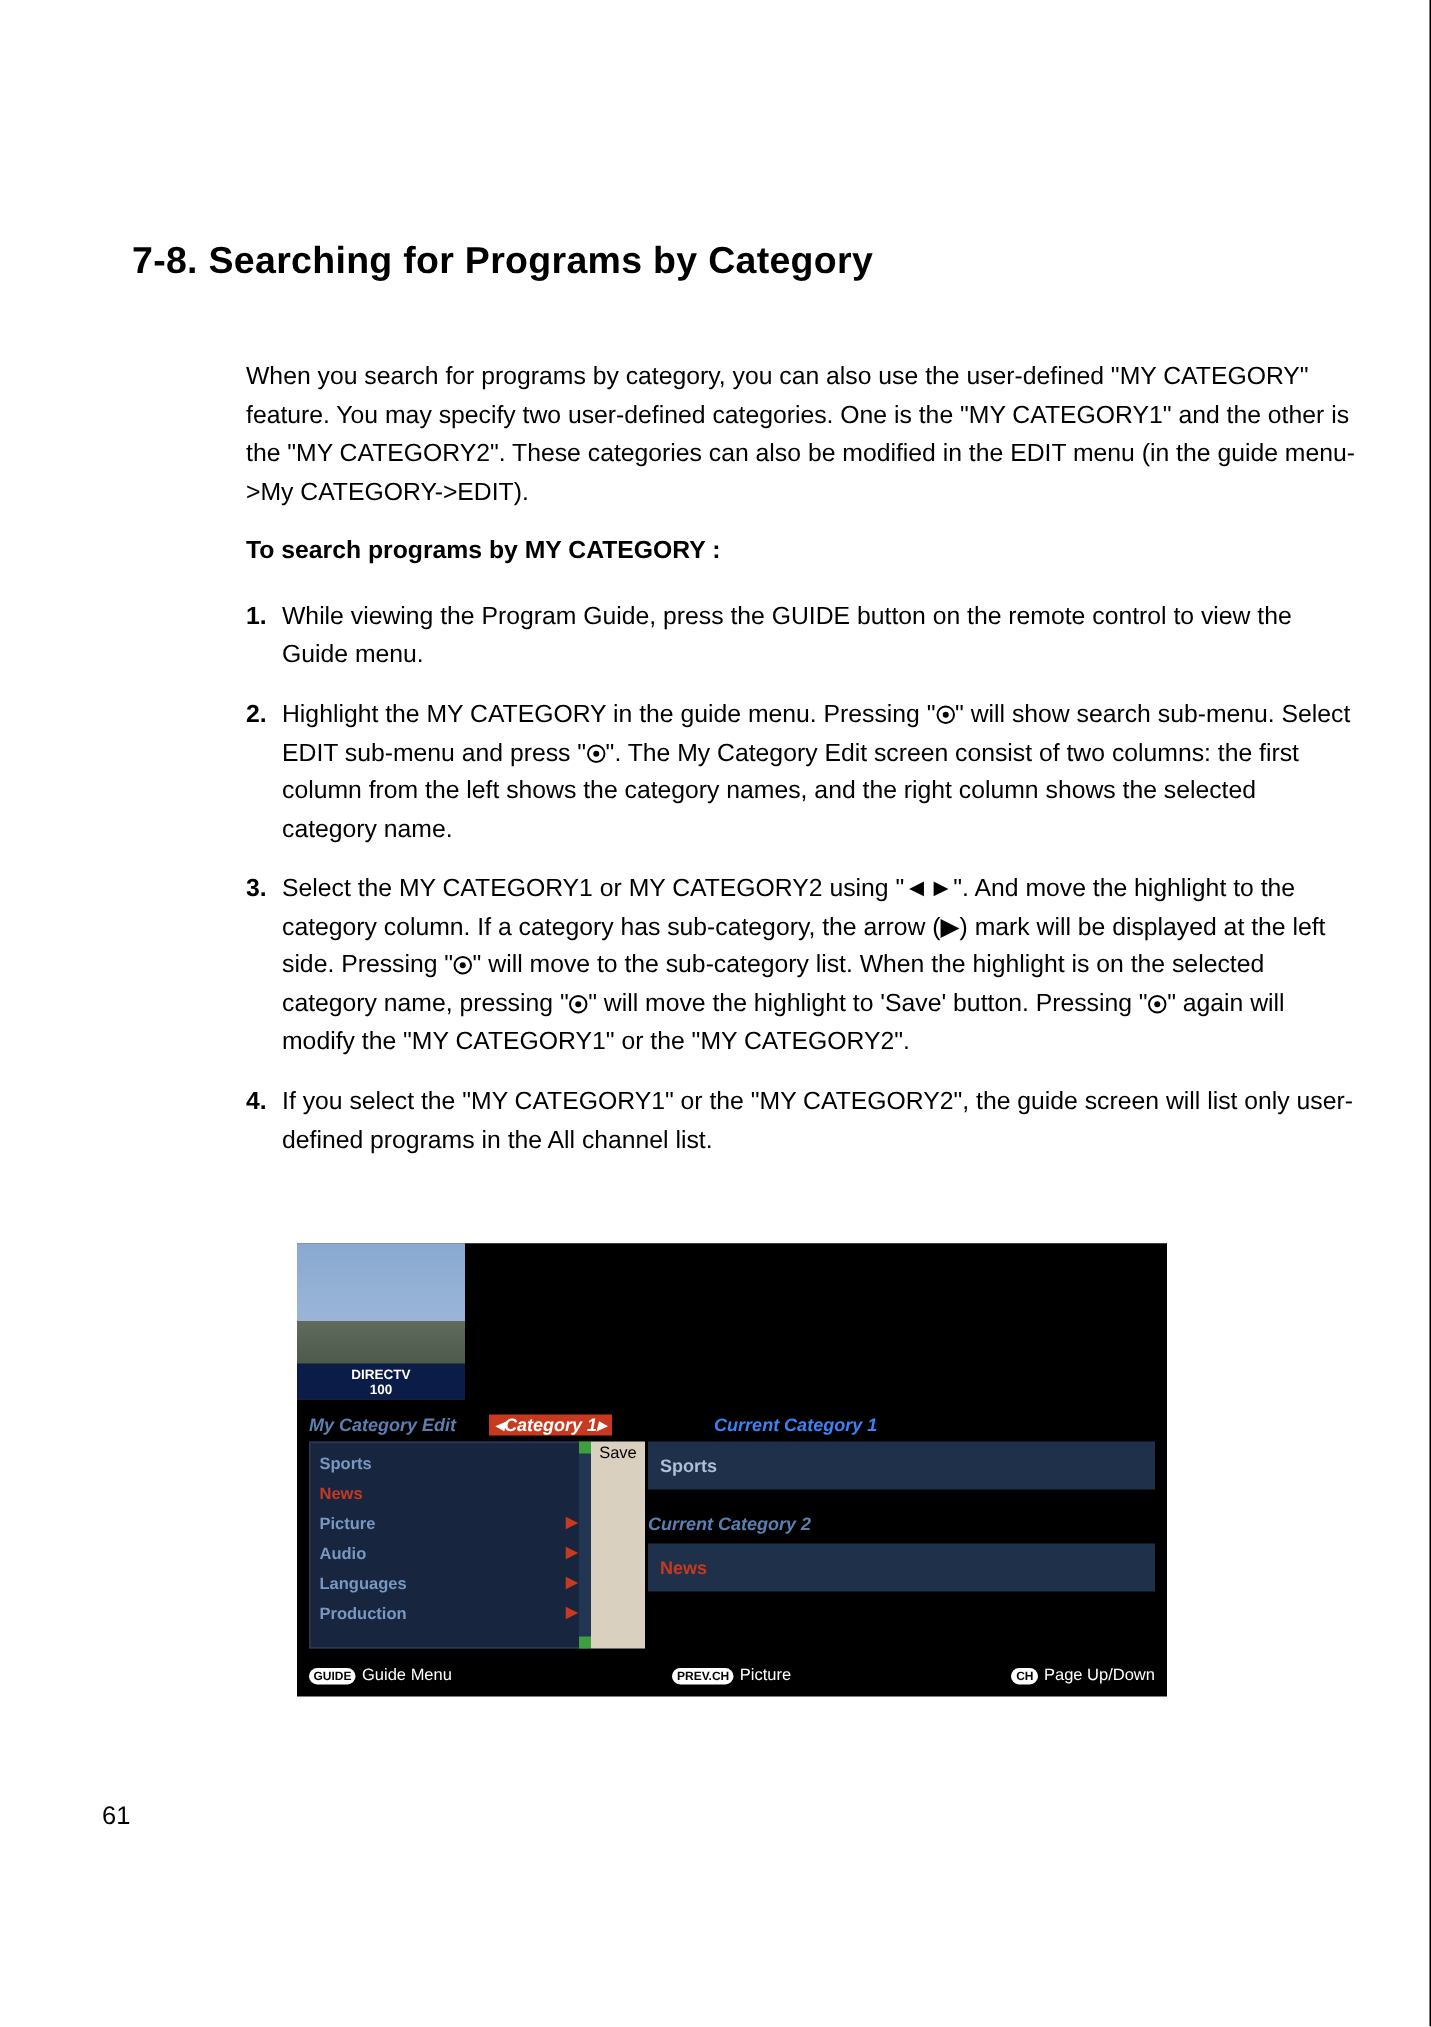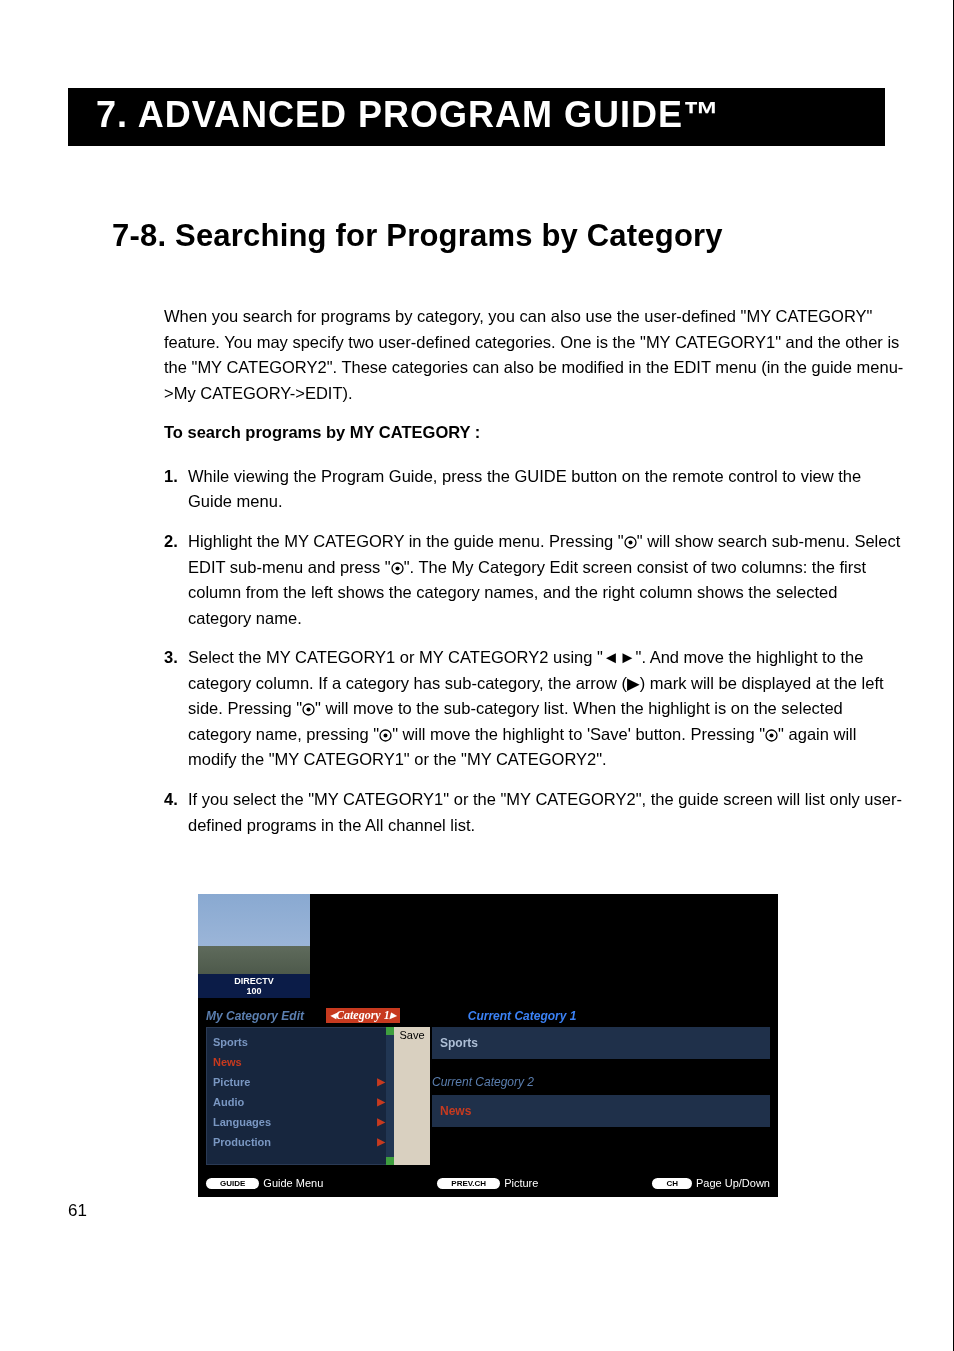--- a/index.html
+++ b/index.html
@@ -1,61 +1,60 @@
 <!DOCTYPE html>
 <html><head>
 <meta charset="utf-8">
 <style>
   * { box-sizing: border-box; margin: 0; padding: 0; }
   html, body { width: 954px; height: 1351px; background: #fff; font-family: "Helvetica Neue", Helvetica, Arial, sans-serif; color: #000; }
   .page { position: relative; width: 954px; height: 1351px; padding: 88px 68px 0 68px; border-right: 1px solid #000; }
   .chapter-bar { background: #000; color: #fff; font-weight: 700; font-size: 36px; padding: 6px 0 10px 28px; letter-spacing: 1px; font-stretch: condensed; }
-  .section-title { font-weight: 700; font-size: 31px; margin: 72px 0 0 44px; letter-spacing: 0.2px; font-stretch: condensed; }
+  .section-title { font-weight: 700; font-size: 25px; margin: 72px 0 0 20px; letter-spacing: 0.2px; font-stretch: condensed; }
   .body { margin: 50px 0 0 96px; width: 740px; font-size: 16.5px; line-height: 1.55; }
   .para { margin-bottom: 14px; }
   .bold-line { font-weight: 700; margin: 14px 0 18px 0; }
   ol.steps { list-style: none; padding: 0; margin: 0; }
   ol.steps li { display: flex; margin-bottom: 14px; }
   ol.steps li .num { font-weight: 700; width: 24px; flex: 0 0 24px; }
   ol.steps li .txt { flex: 1; }
   .circled { display:inline-block; vertical-align:-2px; }
   .screenshot { margin: 56px 0 0 130px; width: 580px; background: #000; color:#fff; font-family: Arial, sans-serif; }
   .ss-top { display:flex; }
   .ss-thumb { width: 112px; height: 104px; background: linear-gradient(#89a9d1 0%, #9bb5d8 50%, #5f6b5c 50%, #3e4a3c 100%); position:relative; }
   .ss-thumb-label { position:absolute; left:0; right:0; bottom:0; background:#0b1c48; color:#fff; font-size:9px; font-weight:700; display:flex; align-items:center; justify-content:space-between; padding:2px 6px;flex-direction:column; }
   .ss-dark { flex:1; background:#000; }
   .ss-row1 { display:flex; align-items:center; font-size:12px; font-style:italic; font-weight:700; padding: 10px 8px 0 8px; gap:10px; }
   .ss-mycat { color:#5b7fb0; width:110px; }
-  .ss-cat1 { background:#c73a1f; color:#fff; font-style:italic; padding:0 4px; font-size:12px;font-family:Liberation Serif, serif; }
+  .ss-cat1 { background:#c73a1f; color:#fff; font-style:italic; padding:0 4px; font-size:12px; }
   .ss-cur { color:#3b82f6; margin-left:58px; }
   .ss-mid { display:flex; padding: 4px 8px 6px 8px; gap:0; }
   .ss-list { width:186px; position:relative; }
   .ss-list-inner { border:1px solid #2a3a55; background:#17263e; padding:4px 6px; font-size:11px; font-weight:700; color:#7a97c2; height:138px; }
   .ss-list-item { display:flex; justify-content:space-between; align-items:center; line-height:20px; }
   .ss-list-item.sel { color:#c73a1f; }
   .arrow-r { color:#c73a1f; font-size:10px; }
   .ss-scroll { position:absolute; top:0; right:-2px; width:8px; height:100%; background:#213653; display:flex; flex-direction:column; justify-content:space-between; align-items:center; }
   .ss-scroll .cap { width:8px; height:8px; background:#3f9f3f; }
   .ss-save-wrap { width:40px; display:flex; justify-content:center; }
   .ss-save { background:#d9d0c0; color:#000; font-size:11px; padding:2px 5px; }
   .ss-rightcol { flex:1; display:flex; flex-direction:column; gap:6px; padding-top:0; }
-  .ss-field-label { color:#5b7fb0; font-style:italic; font-weight:400; font-size:12px; margin-top:10px; }
+  .ss-field-label { color:#5b7fb0; font-style:italic; font-weight:700; font-size:12px; margin-top:10px; }
   .ss-field { background:#1f304a; color:#aebfd6; font-size:12px; font-weight:700; padding:4px 8px; height:32px; display:flex; align-items:center; }
   .ss-field.sel { color:#c73a1f; }
   .ss-footer { display:flex; justify-content:space-between; align-items:center; font-size:11px; padding:6px 8px 8px 8px; }
   .ss-f-item { display:flex; align-items:center; gap:4px; }
-  .pill { display:inline-block; background:#fff; color:#000; font-size:8px; font-weight:700; border-radius:6px; padding:0 14px; line-height:11px; }
+  .pill { display:inline-block; background:#fff; color:#000; font-size:8px; font-weight:700; border-radius:6px; padding:0 3px; line-height:11px; }
   .page-num { position:absolute; left:68px; bottom:130px; font-size:17px; }
 </style>
 </head>
 <body>
 
 <div class="page">
 
-  <div class="chapter-bar">7. ADVANCED PROGRAM GUIDE™</div>
 
   <div class="section-title">7-8.  Searching for Programs by Category</div>
 
   <div class="body">
     <p class="para">When you search for programs by category, you can also use the user-defined "MY CATEGORY" feature. You may specify two user-defined categories. One is the "MY CATEGORY1" and the other is the "MY CATEGORY2". These categories can also be modified in the EDIT menu (in the guide menu-&gt;My CATEGORY-&gt;EDIT).</p>
     <p class="bold-line">To search programs by MY CATEGORY :</p>
 
     <ol class="steps">
       <li>
         <span class="num">1.</span>

